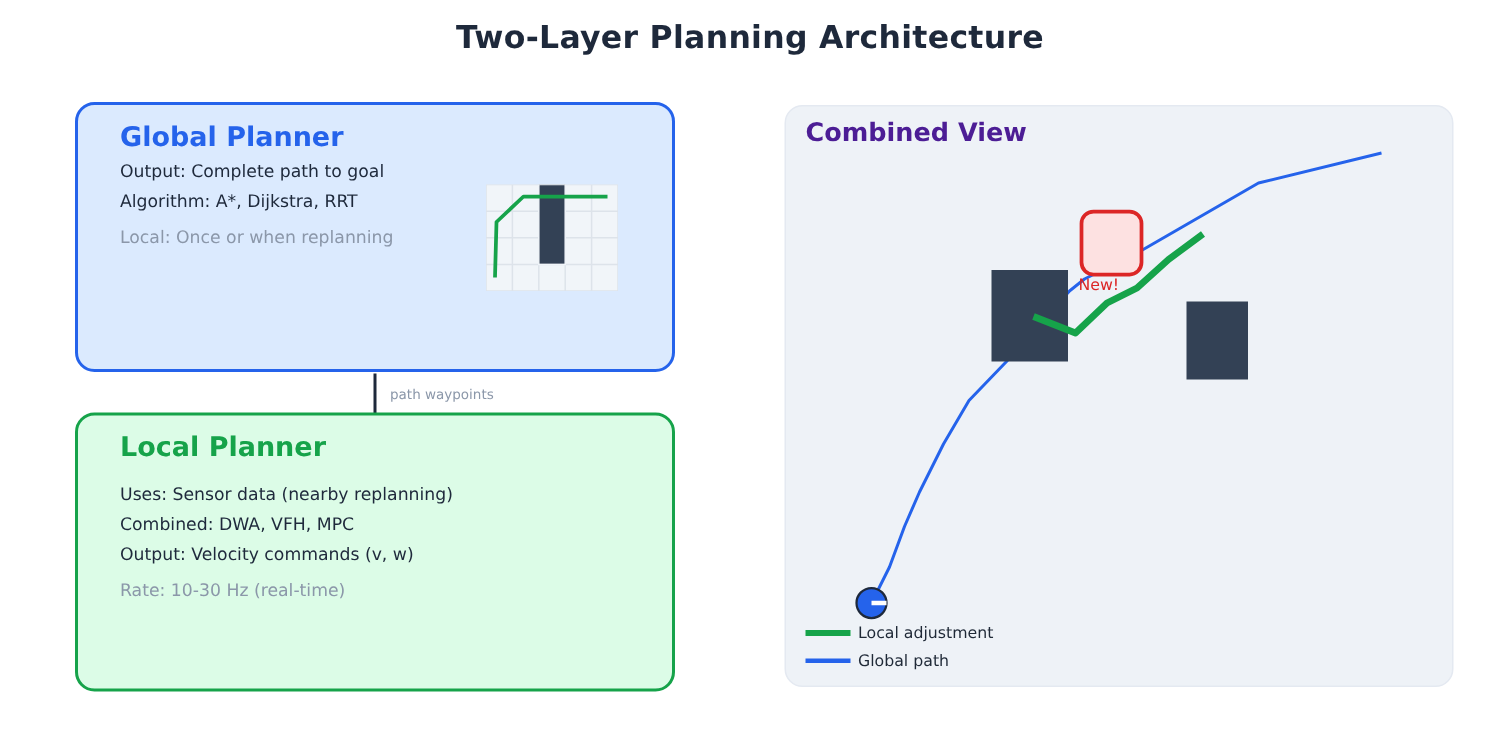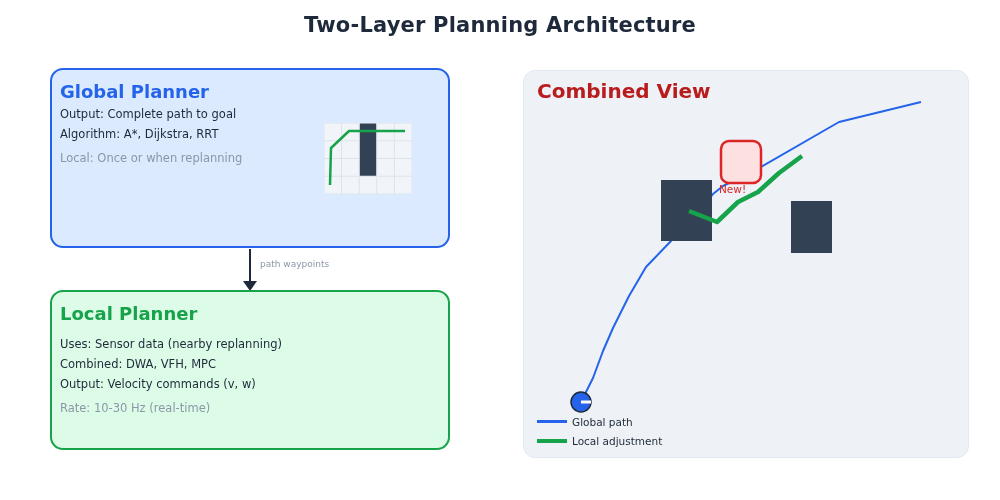--- a/index.html
+++ b/index.html
@@ -5,24 +5,24 @@
   * { margin: 0; padding: 0; box-sizing: border-box; }
   html, body { width: 1000px; height: 500px; background: #ffffff; overflow: hidden;
     font-family: "DejaVu Sans", "Liberation Sans", sans-serif; }
   .page { position: relative; width: 1000px; height: 500px; }
 
   .main-title { position: absolute; top: 13px; left: 0; width: 100%;
     text-align: center; font-size: 21px; font-weight: bold;
     color: #1e293b; letter-spacing: 0.2px; }
 
   .planner-box { position: absolute; width: 400px; border-radius: 13px;
-    border: 2px solid; padding: 10px 8px; }
+    border: 2px solid; padding: 10px 28px; }
   .global-box { left: 50px; top: 68px; height: 180px;
     background: #dbeafe; border-color: #2563eb; }
-  .local-box { left: 50px; top: 290px; height: 160px;
+  .local-box { left: 50px; top: 275px; height: 186px;
     background: #dcfce7; border-color: #16a34a; }
   .box-title { font-size: 18px; font-weight: bold; line-height: 24px; }
   .global-box .box-title { color: #2563eb; }
   .local-box .box-title { color: #16a34a; }
   .box-line { font-size: 11.5px; line-height: 20px; color: #1e293b; }
   .box-line.first { margin-top: 8px; }
   .box-line.rate { margin-top: 4px; color: #8b97a9; }
 
   .mini-grid { position: absolute; left: 272px; top: 53px; }
 
@@ -30,22 +30,22 @@
     height: 33px; background: #1e293b; }
   .flow-arrow-head { position: absolute; left: 243px; top: 281px; width: 0; height: 0;
     border-left: 7px solid transparent; border-right: 7px solid transparent;
     border-top: 10px solid #1e293b; }
   .flow-arrow-label { position: absolute; left: 260px; top: 259px;
     font-size: 9px; color: #8b97a9; }
 
   .combined-panel { position: absolute; left: 523px; top: 70px; width: 446px;
     height: 388px; background: #eef2f7; border: 1px solid #e4e9f1;
     border-radius: 12px; }
-  .combined-title { position: absolute; left: 13px; top: 8px; font-size: 20px;
-    font-weight: bold; color: #b91c1c; }
+  .combined-title { position: absolute; left: 13px; top: 8px; font-size: 17px;
+    font-weight: bold; color: #4c1d95; }
   .combined-svg { position: absolute; left: 0; top: 0; }
 
   .legend { position: absolute; left: 13px; top: 341px; }
   .legend-row { display: flex; align-items: center; height: 19px; }
   .legend-line { display: inline-block; width: 30px; margin-right: 5px; }
   .legend-line.global { height: 3px; background: #2563eb; }
   .legend-line.local { height: 4px; background: #16a34a; }
   .legend-label { font-size: 10.5px; color: #1f2937; }
 </style>
 </head>
@@ -103,23 +103,23 @@
       <polyline points="165,140 193,151 214,131 234,121 255,102 278,85" fill="none" stroke="#16a34a" stroke-width="4.5" stroke-linejoin="round"></polyline>
 
       <circle cx="57" cy="331" r="10" fill="#2563eb" stroke="#1e293b" stroke-width="1.5"></circle>
       <line x1="57" y1="331" x2="67" y2="331" stroke="#ffffff" stroke-width="3"></line>
     </svg>
 
     <div class="combined-title">Combined View</div>
 
     <div class="legend">
       <div class="legend-row">
+        <span class="legend-line local"></span>
+        <span class="legend-label">Local adjustment</span>
+      </div>
+      <div class="legend-row">
         <span class="legend-line global"></span>
         <span class="legend-label">Global path</span>
-      </div>
-      <div class="legend-row">
-        <span class="legend-line local"></span>
-        <span class="legend-label">Local adjustment</span>
       </div>
     </div>
   </div>
 
 </div>
 
 </body></html>

